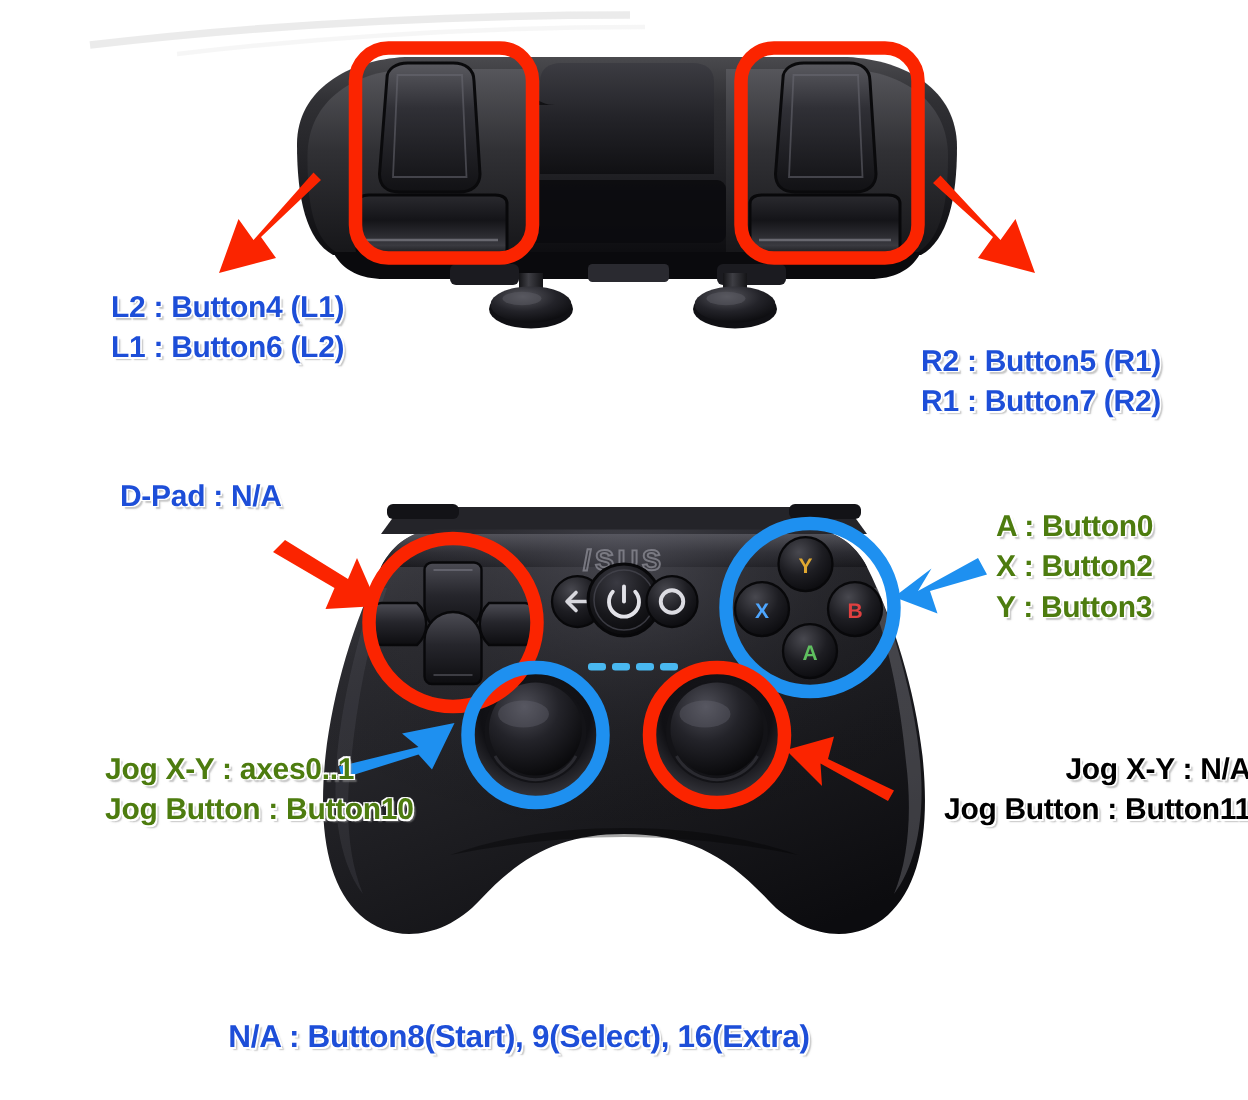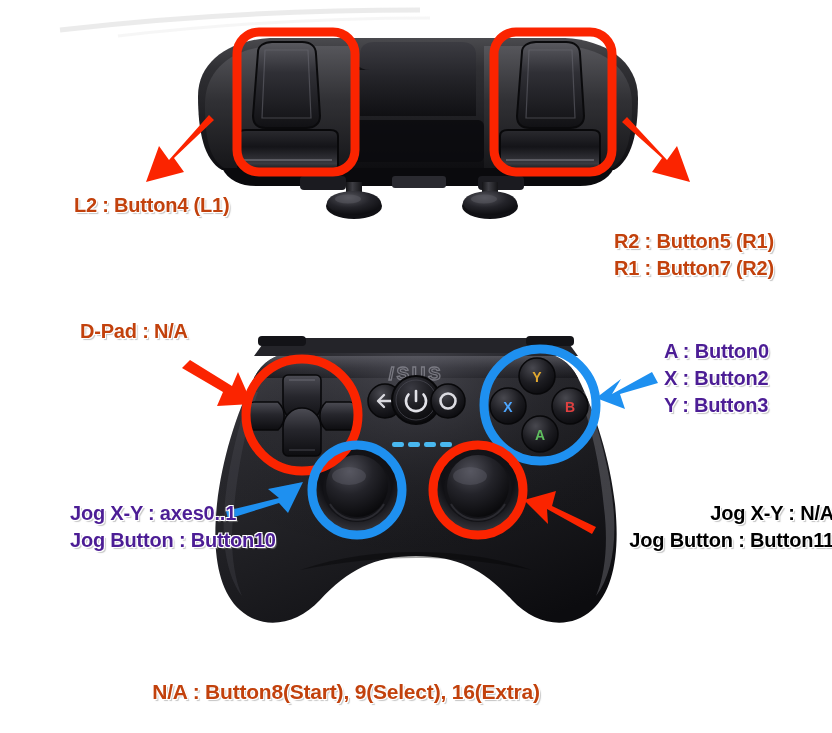--- a/index.html
+++ b/index.html
@@ -26,22 +26,22 @@
     font-family: "Liberation Sans", sans-serif;
     font-weight: bold;
     font-size: 20px;
     letter-spacing: -0.2px;
     white-space: nowrap;
     line-height: 27px;
     text-shadow:
        1px 1px 0 #fff, -1px 1px 0 #fff, 1px -1px 0 #fff, -1px -1px 0 #fff,
        2px 2px 1px rgba(150,150,150,0.55);
   }
-  .anno.red  { color: #c2410c; }
-  .anno.blue { color: #4c1d95; }
+  .anno.red  { color: #1d4ed8; }
+  .anno.blue { color: #4d7c0f; }
   .anno.c   { text-align: center; }
   .anno.r   { text-align: right; }
 
   
   .layer {
     position: absolute;
     left: 0; top: 0;
     width: 832px; height: 733px;
     overflow: visible;
   }
@@ -162,20 +162,21 @@
       <path d="M 209 115 L 169 160 L 159 146 L 146 182 L 184 172 L 174 158 L 214 120 Z" fill="#fb2400"></path>
     </g>
 
     <g>
       <path d="M 627 117 L 667 160 L 677 146 L 690 182 L 652 172 L 662 158 L 622 122 Z" fill="#fb2400"></path>
     </g>
   </svg>
 
   <div class="anno red" style="left:74px; top:192px;">
     <div>L2 : Button4 (L1)</div>
+    <div>L1 : Button6 (L2)</div>
   </div>
 
   <div class="anno red r" style="right:58px; top:192px; text-align:right;margin-top:36px;">
     <div>R2 : Button5 (R1)</div>
     <div>R1 : Button7 (R2)</div>
   </div>
 
   <svg class="layer gp-layer" viewBox="0 0 832 733" xmlns="http://www.w3.org/2000/svg">
     <defs>
       <linearGradient id="bodyGrad" x1="0.2" y1="0" x2="0.8" y2="1">

